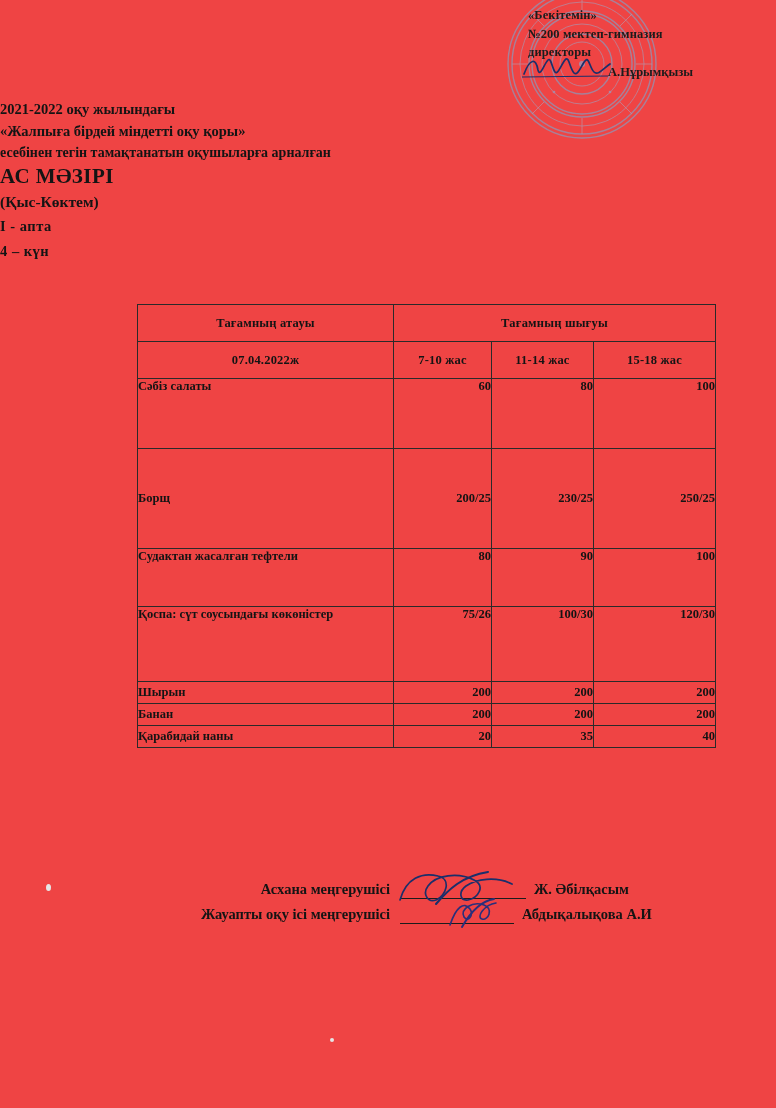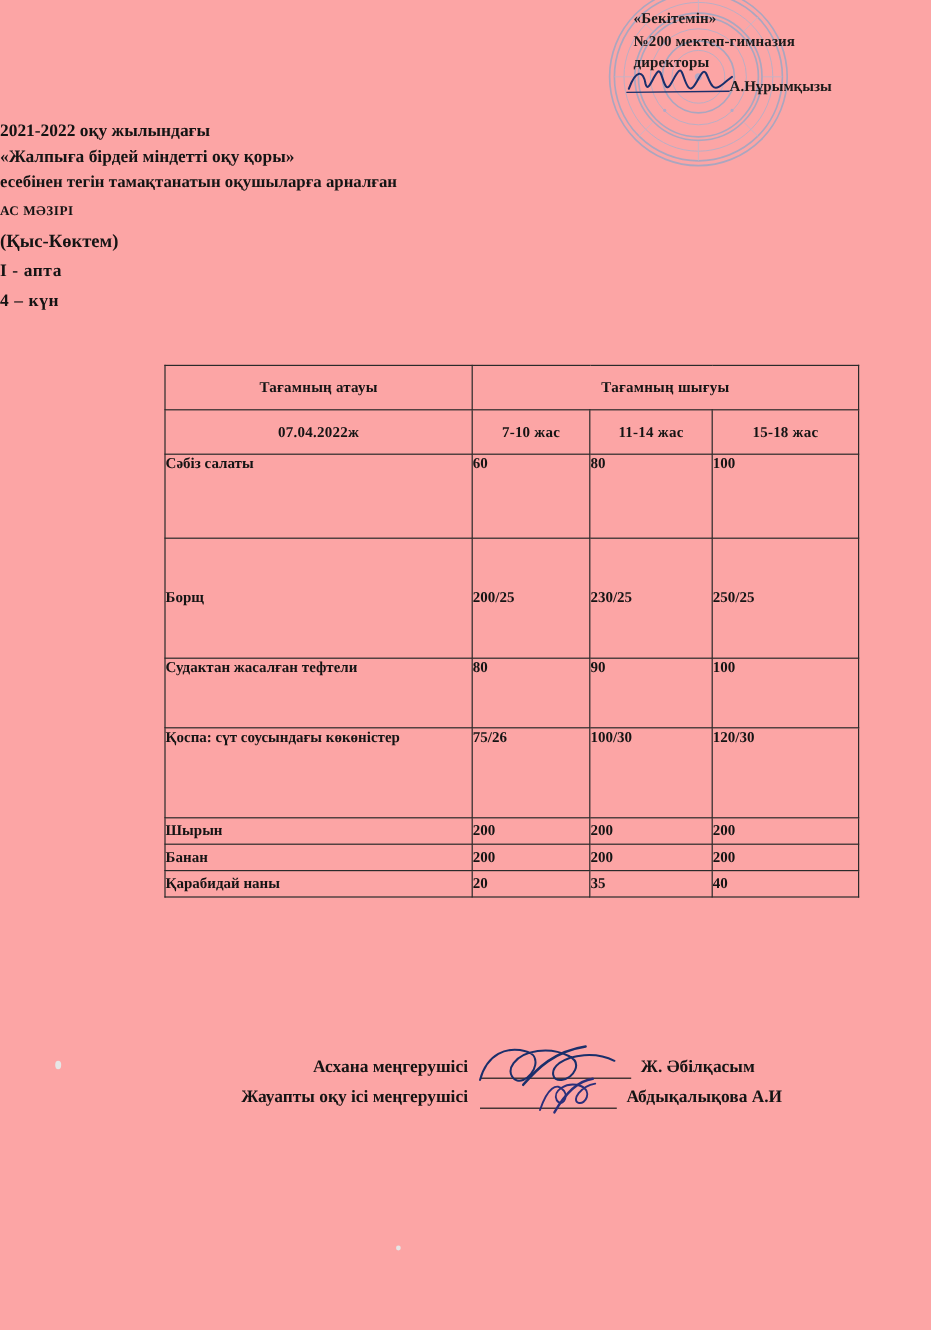--- a/index.html
+++ b/index.html
@@ -4,21 +4,21 @@
 <style>
   html, body {
     margin: 0;
     padding: 0;
     background: #ffffff;
   }
   .page {
     position: relative;
     width: 776px;
     height: 1108px;
-    background: #fca5a5;
+    background: #ef4444;
     overflow: hidden;
     font-family: "Liberation Serif", "DejaVu Serif", serif;
     color: #151515;
   }
 
   
   .approval {
     position: absolute;
     left: 528px;
     top: 6px;
@@ -77,21 +77,21 @@
     z-index: 2;
   }
   .title-block div {
     font-family: "Liberation Serif", "DejaVu Serif", serif;
     font-weight: bold;
     color: #141414;
   }
   .t1 { font-size: 14.5px; line-height: 22px; }
   .t2 { font-size: 14.5px; line-height: 22px; }
   .t3 { font-size: 14px;   line-height: 22px; }
-  .t4 { font-size: 11px;   line-height: 25px; letter-spacing: 0.4px; }
+  .t4 { font-size: 21px;   line-height: 25px; letter-spacing: 0.4px; }
   .t5 { font-size: 15.5px; line-height: 25px; }
   .t6 { font-size: 14.5px; line-height: 25px; letter-spacing: 0.5px; }
   .t7 { font-size: 14.5px; line-height: 25px; letter-spacing: 0.5px; }
 
   
   .menu-table {
     position: absolute;
     left: 137px;
     top: 304px;
     width: 578px;
@@ -115,21 +115,21 @@
   .th-sub    { height: 36px; }
   .dish-cell {
     text-align: left;
     padding-left: 7px;
     font-size: 12.5px;
     font-weight: bold;
     vertical-align: top;
     padding-top: 7px;
   }
   .qty-cell {
-    text-align: left;
+    text-align: right;
     font-size: 12.5px;
     font-weight: bold;
     vertical-align: top;
     padding-top: 7px;
   }
   
   tr.tall .dish-cell,
   tr.tall .qty-cell { vertical-align: middle; padding-top: 0; }
 
   

